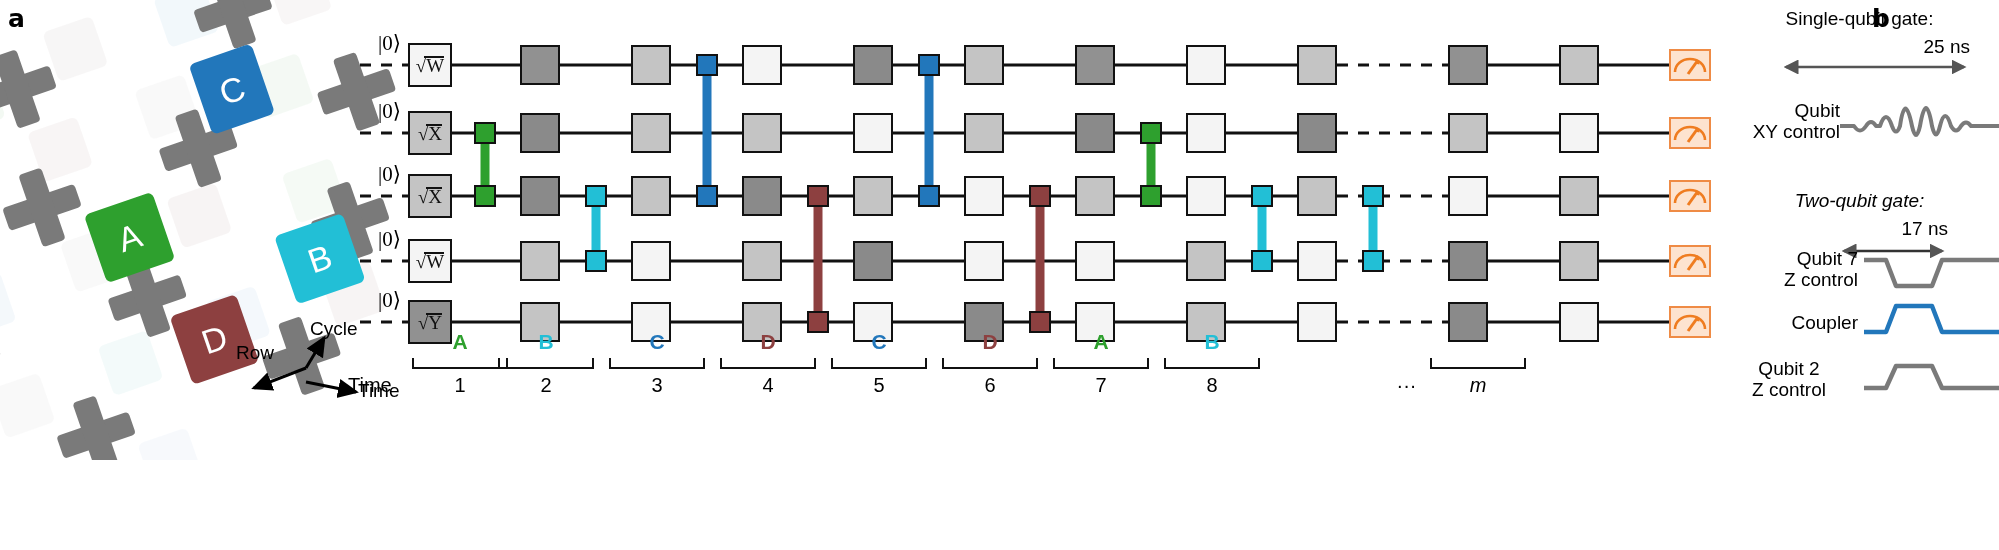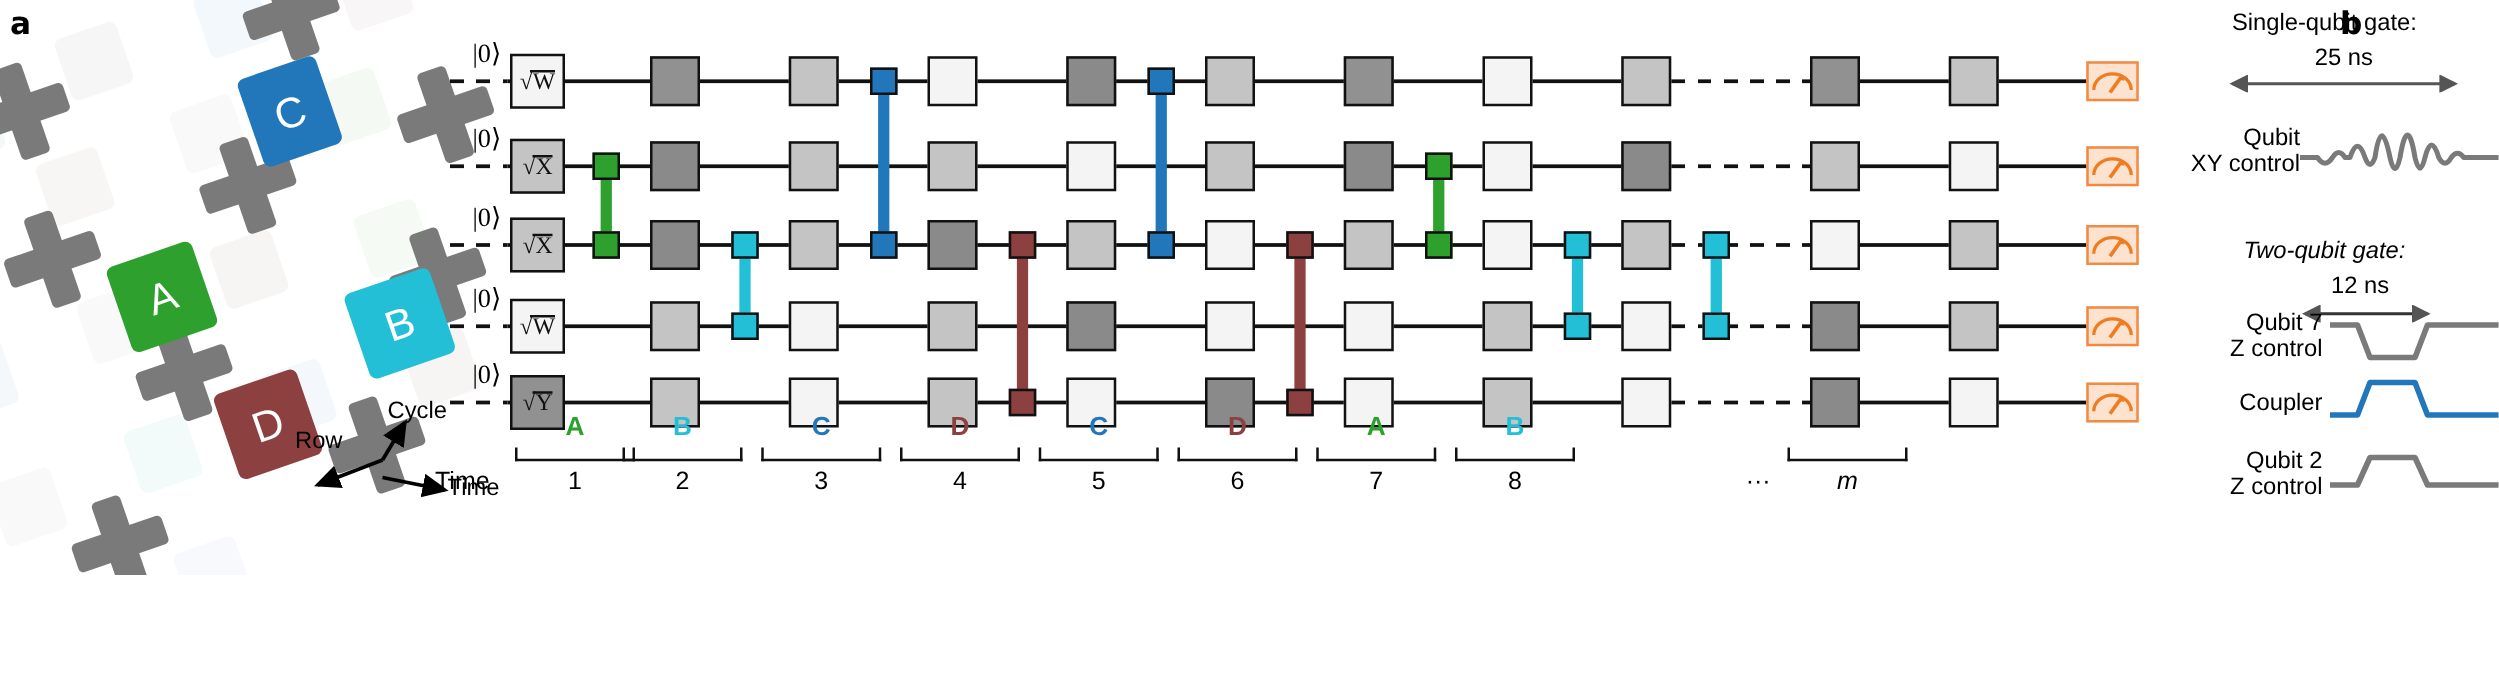--- a/index.html
+++ b/index.html
@@ -75,21 +75,21 @@
   .cycle-word { position:absolute; font-size:20px; color:#000; }
   .ellipsis-dots { position:absolute; font-size:20px; color:#000; transform:translateX(-50%); }
 
   
   #axes { position:absolute; left:240px; top:330px; width:180px; height:90px; }
   .axis-label { position:absolute; font-size:19px; color:#000; }
 
   
   #panelb { position:absolute; left:1720px; top:0px; width:279px; height:440px; }
   .b-title { position:absolute; font-size:19px; color:#000; text-align:center; }
-  .b-ns { position:absolute; font-size:19px; color:#000; text-align:center; }
+  .b-ns { position:absolute; font-size:19px; color:#000; text-align:right; }
   .b-rowlabel { position:absolute; font-size:19px; color:#000; text-align:right; line-height:1.12; }
 </style>
 </head>
 <body>
 
 <div id="root">
 
   <div class="panel-letter" style="left:8px; top:4px;">a</div>
   <div class="panel-letter" style="left:1872px; top:4px;">b</div>
 
@@ -381,40 +381,40 @@
     <svg style="position:absolute; left:120px; top:88px;" width="159" height="70">
       <path d="M0,38 L14,38 Q20,47 26,38 Q31,30 36,38
                L40,38 Q46,20 52,38 Q56,49 60,38
                Q65,3 72,38 Q76,56 80,38
                Q86,2 92,38 Q96,55 100,38
                Q105,18 111,38 Q116,47 121,38
                Q126,31 131,38 L159,38" fill="none" stroke="#7a7a7a" stroke-width="4" stroke-linejoin="round" stroke-linecap="round"></path>
     </svg>
 
     <div class="b-title" style="left:0px; top:190px; width:279px;font-style:italic;">Two-qubit gate:</div>
-    <div class="b-ns" style="left:108px; top:218px; width:120px;">12 ns</div>
+    <div class="b-ns" style="left:108px; top:218px; width:120px;">17 ns</div>
 
     <svg style="position:absolute; left:118px; top:244px;" width="110" height="14">
       <line x1="6" y1="7" x2="104" y2="7" stroke="#333" stroke-width="2.5" marker-start="url(#a2e)" marker-end="url(#a2s)"></line>
     </svg>
 
     <div class="b-rowlabel" style="left:0px; top:248px; width:138px;">
       <div>Qubit 7</div>
       <div>Z control</div>
     </div>
     <svg style="position:absolute; left:144px; top:248px;" width="135" height="46">
       <path d="M0,12 L22,12 L32,38 L68,38 L78,12 L135,12" fill="none" stroke="#7a7a7a" stroke-width="4.5" stroke-linejoin="round" stroke-linecap="round"></path>
     </svg>
 
     <div class="b-rowlabel" style="left:0px; top:312px; width:138px;">Coupler</div>
     <svg style="position:absolute; left:144px; top:296px;" width="135" height="46">
       <path d="M0,36 L22,36 L32,10 L68,10 L78,36 L135,36" fill="none" stroke="#2277bb" stroke-width="4.5" stroke-linejoin="round" stroke-linecap="round"></path>
     </svg>
 
-    <div class="b-rowlabel" style="left:0px; top:358px; width:138px;">
+    <div class="b-rowlabel" style="left:0px; top:358px; width:138px;text-align:center;">
       <div>Qubit 2</div>
       <div>Z control</div>
     </div>
     <svg style="position:absolute; left:144px; top:358px;" width="135" height="46">
       <path d="M0,30 L22,30 L32,8 L68,8 L78,30 L135,30" fill="none" stroke="#7a7a7a" stroke-width="4.5" stroke-linejoin="round" stroke-linecap="round"></path>
     </svg>
   </div>
 
 </div>
 

